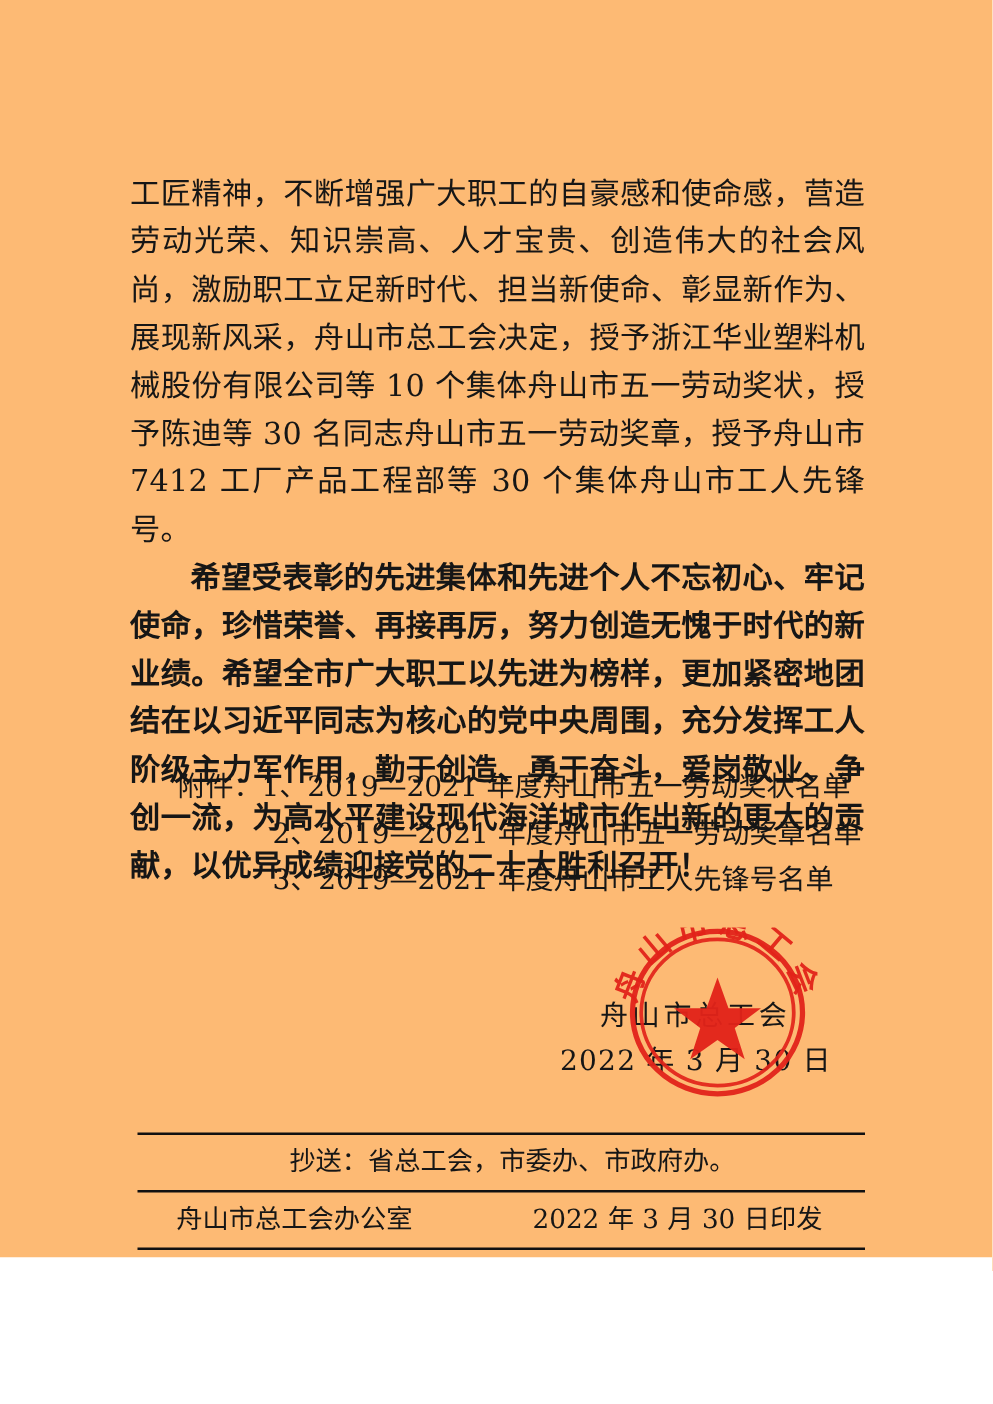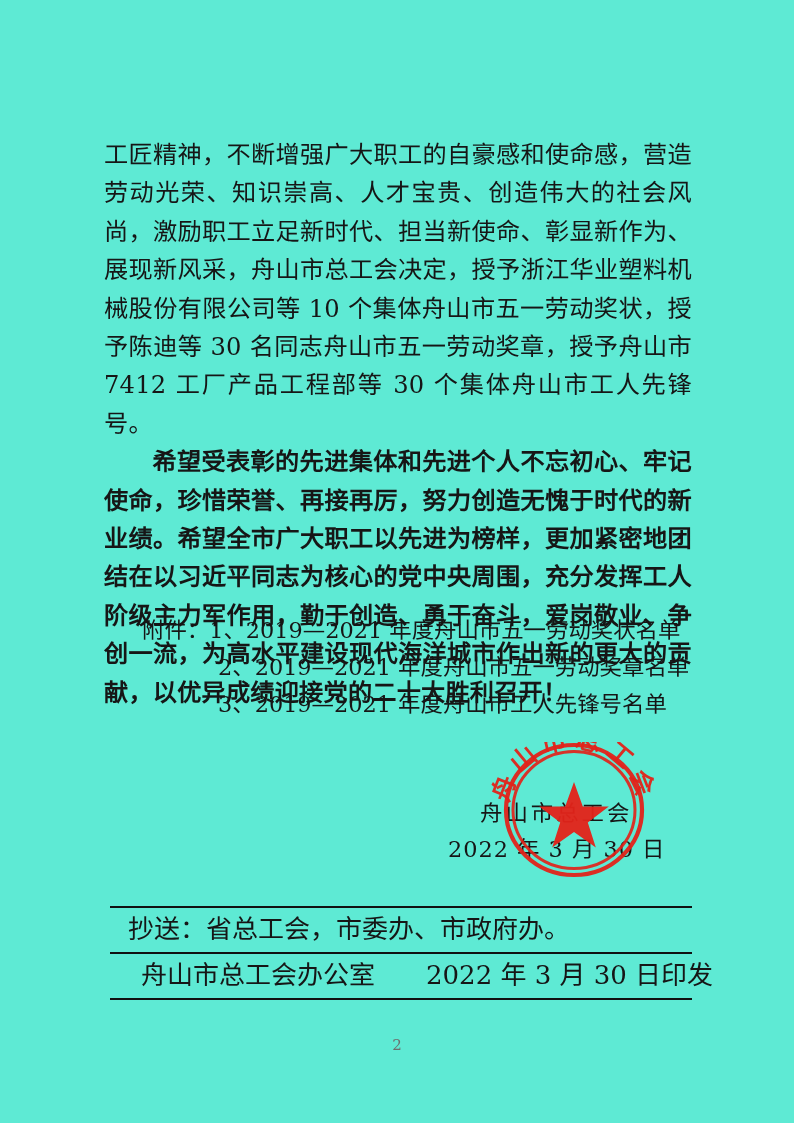--- a/index.html
+++ b/index.html
@@ -8,22 +8,22 @@
     padding: 0;
     background: #ffffff;
   }
   body {
     font-family: "DejaVu Serif", "Liberation Serif", serif;
     color: #1a1a1a;
   }
   .page {
     position: relative;
     width: 794px;
-    height: 1123px;
-    background: #5eead4;
+    height: 1006px;
+    background: #fdba74;
     overflow: hidden;
     margin: 0 auto;
   }
 
   
   .body-area {
     position: absolute;
     left: 104px;
     top: 136px;
     width: 588px;
@@ -110,27 +110,28 @@
     top: 906px;
     width: 582px;
   }
   .rule {
     width: 100%;
     background: #111111;
   }
   .rule-thick { height: 2.4px; }
   .rule-thin  { height: 1.6px; }
   .foot-row {
-    font-size: 26px;
+    font-size: 21px;
     line-height: 21px;
     color: #161616;
     padding: 11px 0 11px 18px;
     position: relative;
     height: 22px;
     white-space: nowrap;
+    text-align: center;
   }
   .foot-row-split {
     display: flex;
     align-items: center;
   }
   .foot-left { flex: 0 0 auto; margin-left: 13px; }
   .foot-right {
     position: absolute;
     left: 316px;
     white-space: nowrap;

